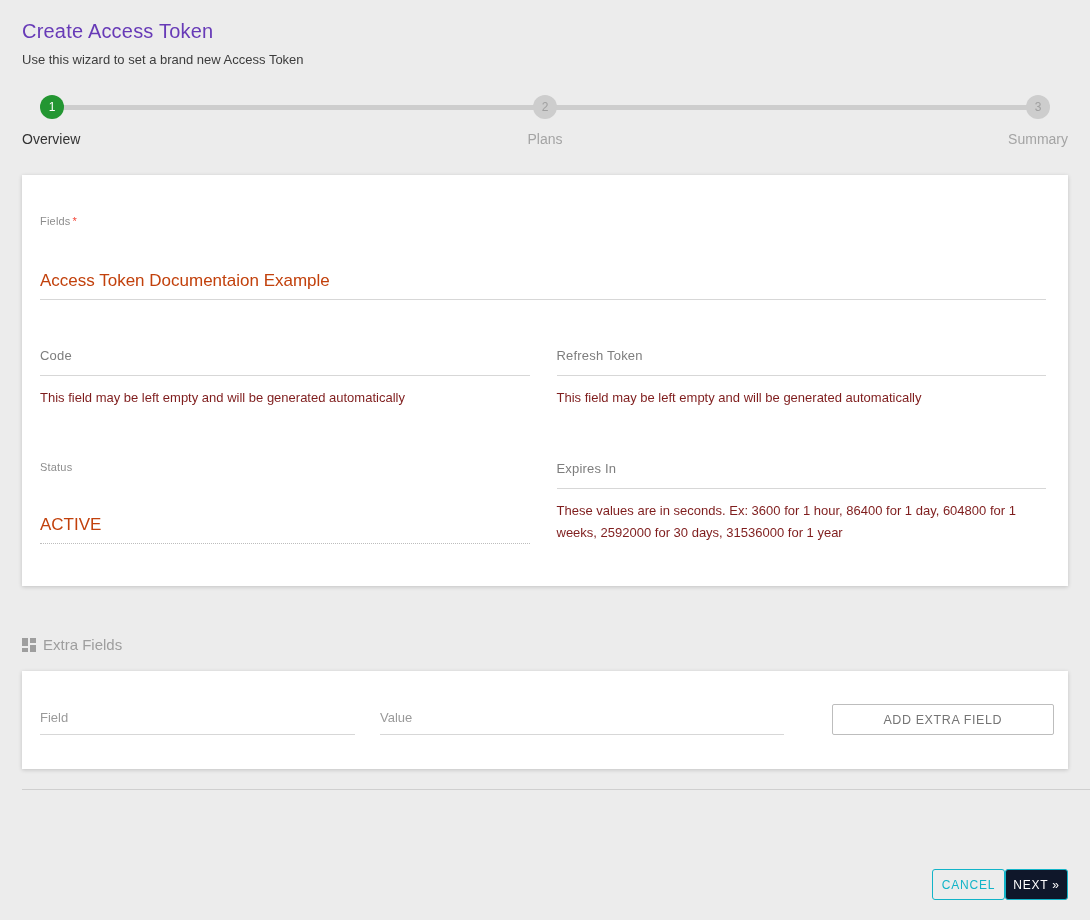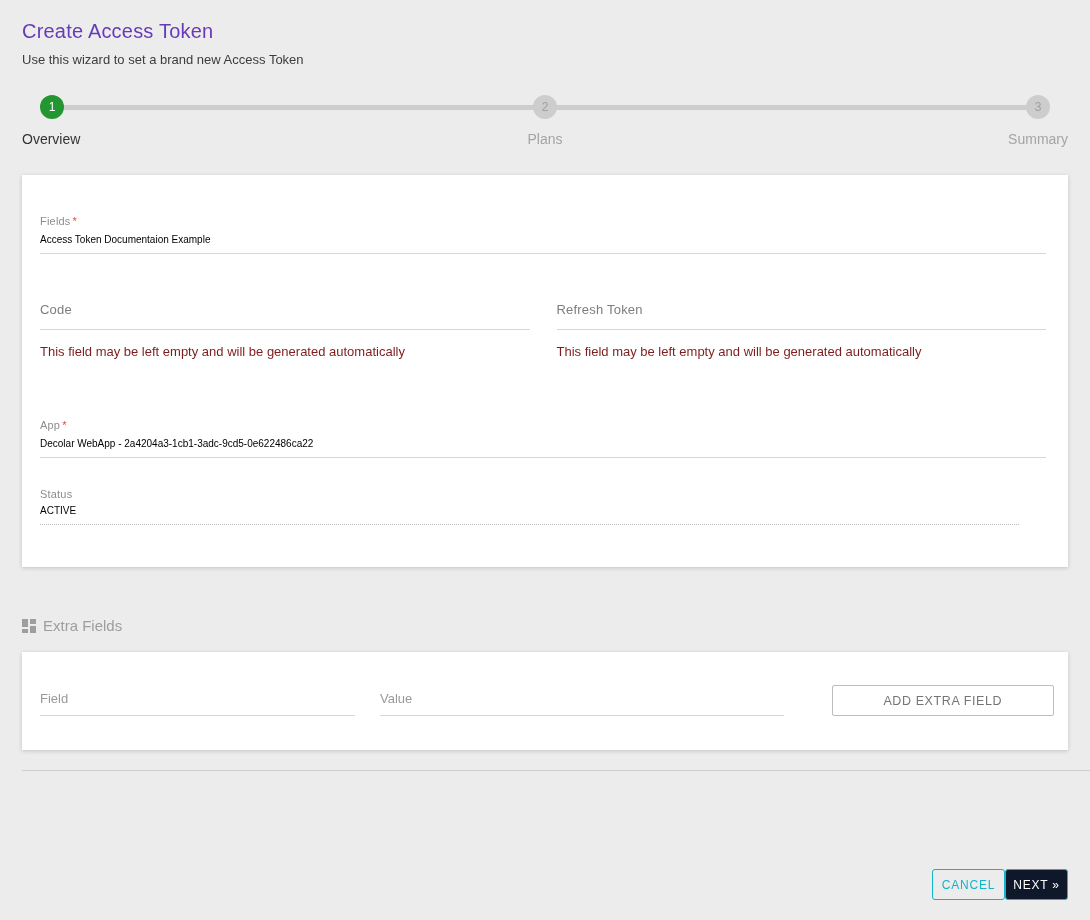--- a/index.html
+++ b/index.html
@@ -46,22 +46,23 @@
     background: #ffffff; margin: 0 22px;
     box-shadow: 0 1px 4px rgba(0,0,0,0.18);
   }
   .card.main { margin-top: 20px; padding: 36px 22px 42px 18px; }
 
   .field-label { font-size: 11px; color: #8d8d8d; letter-spacing:.2px; }
   .field-label.big { font-size: 13px; color: #7d7d7d; }
   .req { color: #f44336; margin-left: 2px; font-size: 11px; }
   .field-input {
     display:block; width: 100%; border: none; outline: none; background: transparent;
-    font-family: "Liberation Sans", sans-serif; font-size: 10px; color: #000000;
+    font-family: "Liberation Sans", sans-serif; font-size: 17px; color: #c2410c;
     padding: 5px 0 8px 0;
+    margin-top: 37px;
   }
   .underline { border-bottom: 1px solid #d7d7d7; }
   .underline.dotted { border-bottom: 1px dotted #bdbdbd; }
   .hint { font-size: 13px; color: #7f1d1d; margin-top: 11px; line-height: 22px; }
 
   .field-full { margin-bottom: 48px; }
   .form-row { display: flex; align-items: flex-end; }
   .form-row .col { flex: 1; }
   .form-row .col.left { margin-right: 27px; }
   .row-code { margin-bottom: 52px; }
@@ -146,33 +147,34 @@
       </div>
       <div class="col">
         <div class="field-label big">Refresh Token</div>
         <div class="underline">
             <div class="empty-line"></div>
           </div>
         <div class="hint">This field may be left empty and will be generated automatically</div>
       </div>
     </div>
 
-    <div class="field-full field-app underline">
-      <div>
-        <span class="field-label">App</span><span class="req">*</span>
-      </div>
-      <input class="field-input" value="Decolar WebApp - 2a4204a3-1cb1-3adc-9cd5-0e622486ca22" style="">
-    </div>
 
     <div class="form-row">
       <div class="col left">
         <div class="field-label">Status</div>
         <div class="underline dotted">
           <input class="field-input" value="ACTIVE" style="">
         </div>
+      </div>
+      <div class="col">
+        <div class="field-label big">Expires In</div>
+        <div class="underline">
+            <div class="empty-line"></div>
+          </div>
+        <div class="hint">These values are in seconds. Ex: 3600 for 1 hour, 86400 for 1 day, 604800 for 1 weeks, 2592000 for 30 days, 31536000 for 1 year</div>
       </div>
     </div>
 
   </div>
 
   <div class="section-header">
     <svg width="14" height="14" viewBox="0 0 14 14">
       <rect x="0" y="0" width="6" height="8" fill="#9e9e9e"></rect>
       <rect x="8" y="0" width="6" height="5" fill="#9e9e9e"></rect>
       <rect x="0" y="10" width="6" height="4" fill="#9e9e9e"></rect>

